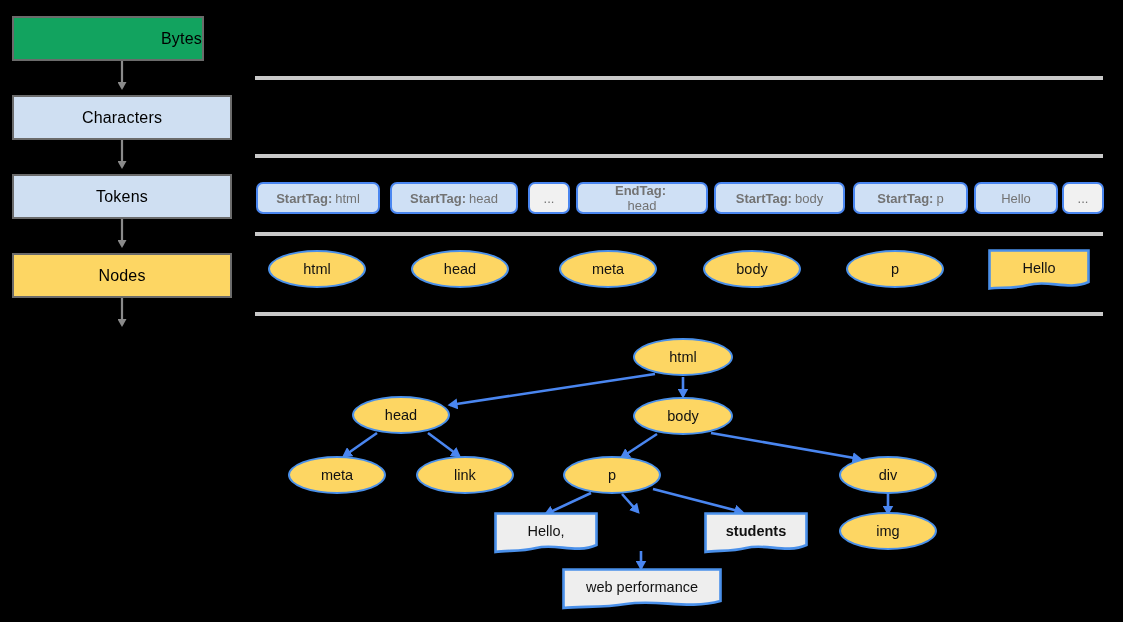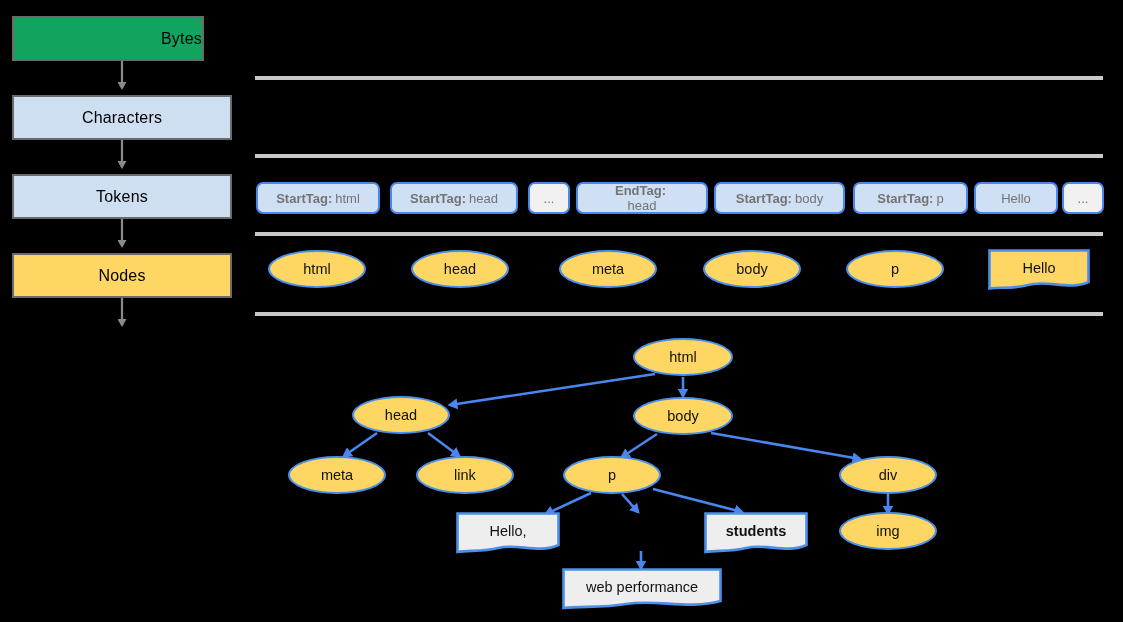--- a/index.html
+++ b/index.html
@@ -162,21 +162,21 @@
   </div>
   <div class="ell" style="left:416px;top:456px;width:98px;height:38px;">
     <span>link</span>
   </div>
   <div class="ell" style="left:563px;top:456px;width:98px;height:38px;">
     <span>p</span>
   </div>
   <div class="ell" style="left:839px;top:456px;width:98px;height:38px;">
     <span>div</span>
   </div>
-  <div class="doc" style="left:456px;top:512px;width:104px;height:42px;">
+  <div class="doc" style="left:494px;top:512px;width:104px;height:42px;">
     <svg viewBox="0 0 104 42" preserveAspectRatio="none">
       <path d="M1.5,1.5 H102.5 V33 C82,42 62,31 42,36 C27,40 12,38 1.5,40 Z" fill="#eeeeee" stroke="#4a90ea" stroke-width="2.6"></path>
     </svg>
     <span class="lbl">Hello,</span>
   </div>
   <div class="doc" style="left:704px;top:512px;width:104px;height:42px;font-weight:bold;">
     <svg viewBox="0 0 104 42" preserveAspectRatio="none">
       <path d="M1.5,1.5 H102.5 V33 C82,42 62,31 42,36 C27,40 12,38 1.5,40 Z" fill="#eeeeee" stroke="#4a90ea" stroke-width="2.6"></path>
     </svg>
     <span class="lbl">students</span>

